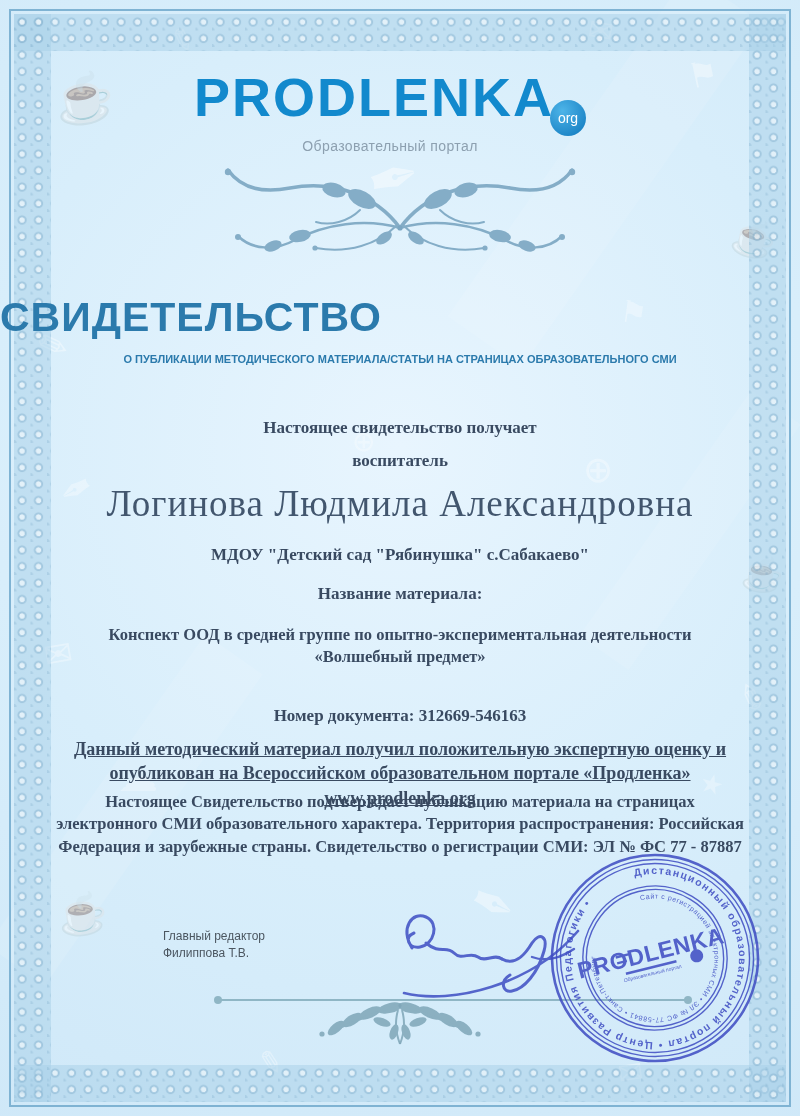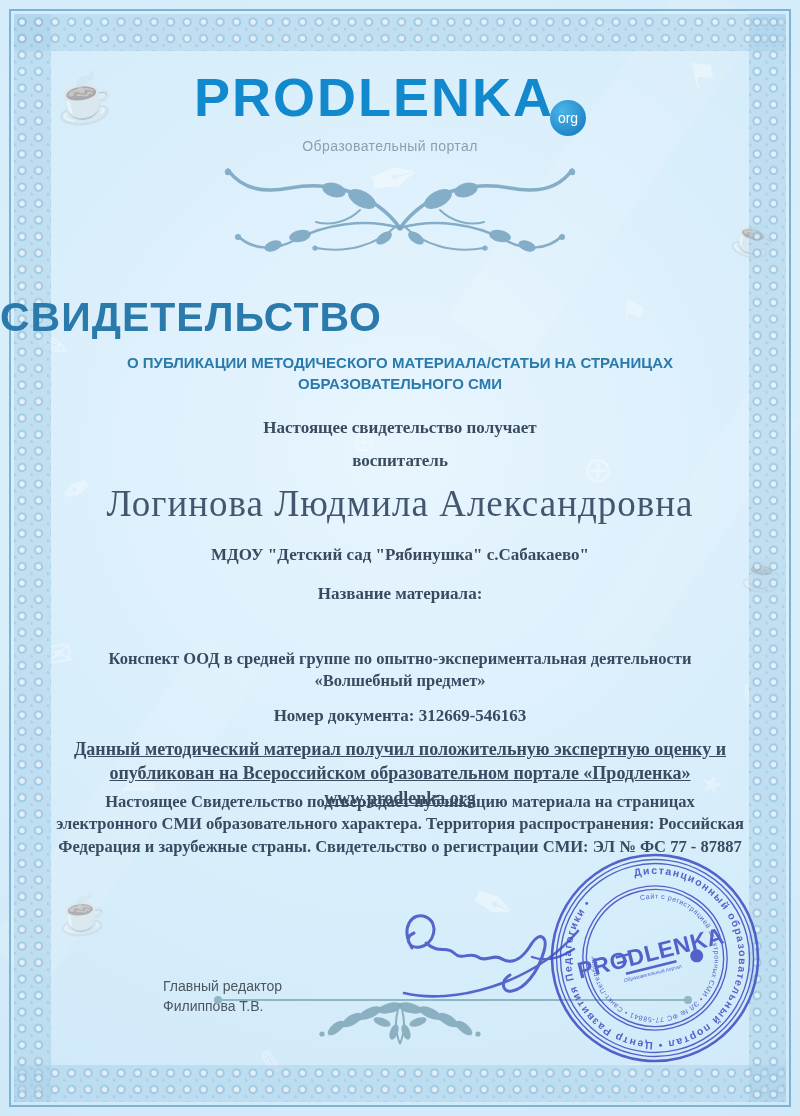--- a/index.html
+++ b/index.html
@@ -31,35 +31,35 @@
     background:radial-gradient(circle at 35% 30%, #4db4e8, #0e77bd);
     color:#fff;font-family:Liberation Sans, sans-serif;font-size:14px;
     display:flex;align-items:center;justify-content:center;}
   .logo-tagline{margin-top:2px;font-family:"Liberation Sans",sans-serif;font-size:14px;color:#8da0b0;letter-spacing:.4px;}
   
   .flourish{position:absolute;left:200px;top:166px;z-index:3;}
   
   .title{position:absolute;top:294px;left:0;right:0;z-index:3;text-align:left;
     font-family:"Liberation Sans",sans-serif;font-weight:bold;font-size:41px;letter-spacing:1px;color:#2b7aac;}
   .subtitle{position:absolute;top:352px;left:110px;right:110px;z-index:3;text-align:center;
-    font-family:"Liberation Sans",sans-serif;font-weight:bold;font-size:15px;line-height:1.4;color:#2b7aac;}
+    font-family:"Liberation Sans",sans-serif;font-weight:bold;font-size:11px;line-height:1.4;color:#2b7aac;}
   
   .serif-line{position:absolute;left:60px;right:60px;z-index:3;text-align:center;color:#394a61;font-weight:bold;font-size:17px;}
   .recipient-intro{top:418px;}
   .recipient-position{top:451px;}
   .recipient-name{top:482px;font-weight:normal;font-size:37px;color:#42566e;letter-spacing:1px;}
   .recipient-org{top:545px;}
   .material-label{top:584px;}
-  .material-title{top:648px;left:72px;right:72px;font-size:16.5px;line-height:1.35;}
+  .material-title{top:624px;left:72px;right:72px;font-size:16.5px;line-height:1.35;}
   .pub-date{top:672px;}
   .pub-number{top:706px;}
   .para-1{top:737px;left:56px;right:56px;font-size:18px;line-height:1.35;text-decoration:underline;}
   .para-2{top:791px;left:56px;right:56px;font-size:16.5px;line-height:1.35;}
   
-  .signatory{position:absolute;left:163px;top:976px;z-index:3;font-family:"Liberation Sans",sans-serif;font-size:14px;line-height:1.45;color:#4b5660;}
+  .signatory{position:absolute;left:163px;top:928px;z-index:3;font-family:"Liberation Sans",sans-serif;font-size:12px;line-height:1.45;color:#4b5660;}
   .signature-svg{position:absolute;left:382px;top:893px;z-index:4;}
   .divider{position:absolute;left:218px;top:999px;width:470px;height:2px;background:#8fb6c5;z-index:3;}
   .divider::before,.divider::after{content:"";position:absolute;top:-3px;width:8px;height:8px;border-radius:50%;background:#8fb6c5;}
   .divider::before{left:-4px;}
   .divider::after{right:-4px;}
   .divider-ornament{position:absolute;left:280px;top:1000px;z-index:3;}
   .stamp-svg{position:absolute;left:545px;top:848px;z-index:5;opacity:.85;}
 </style>
 </head>
 <body>

